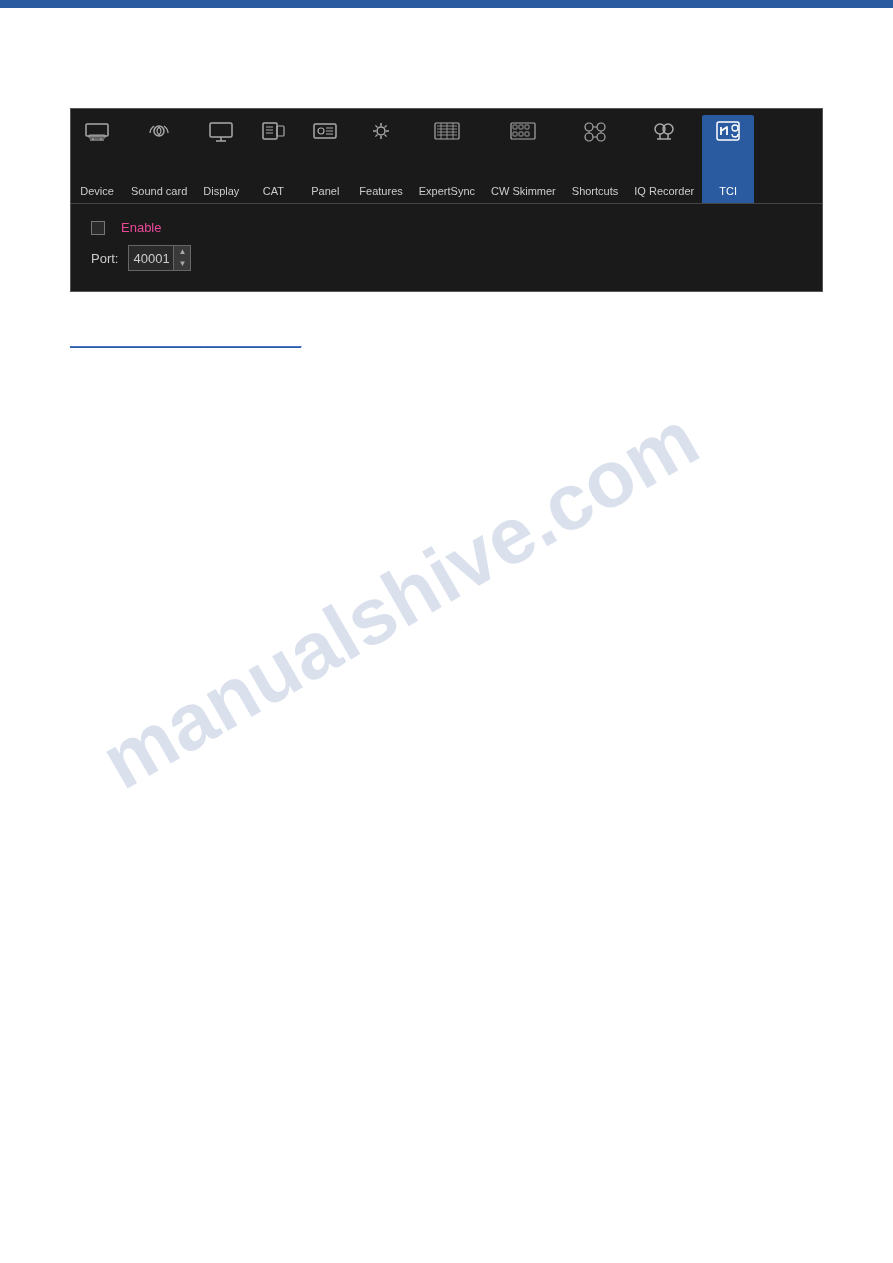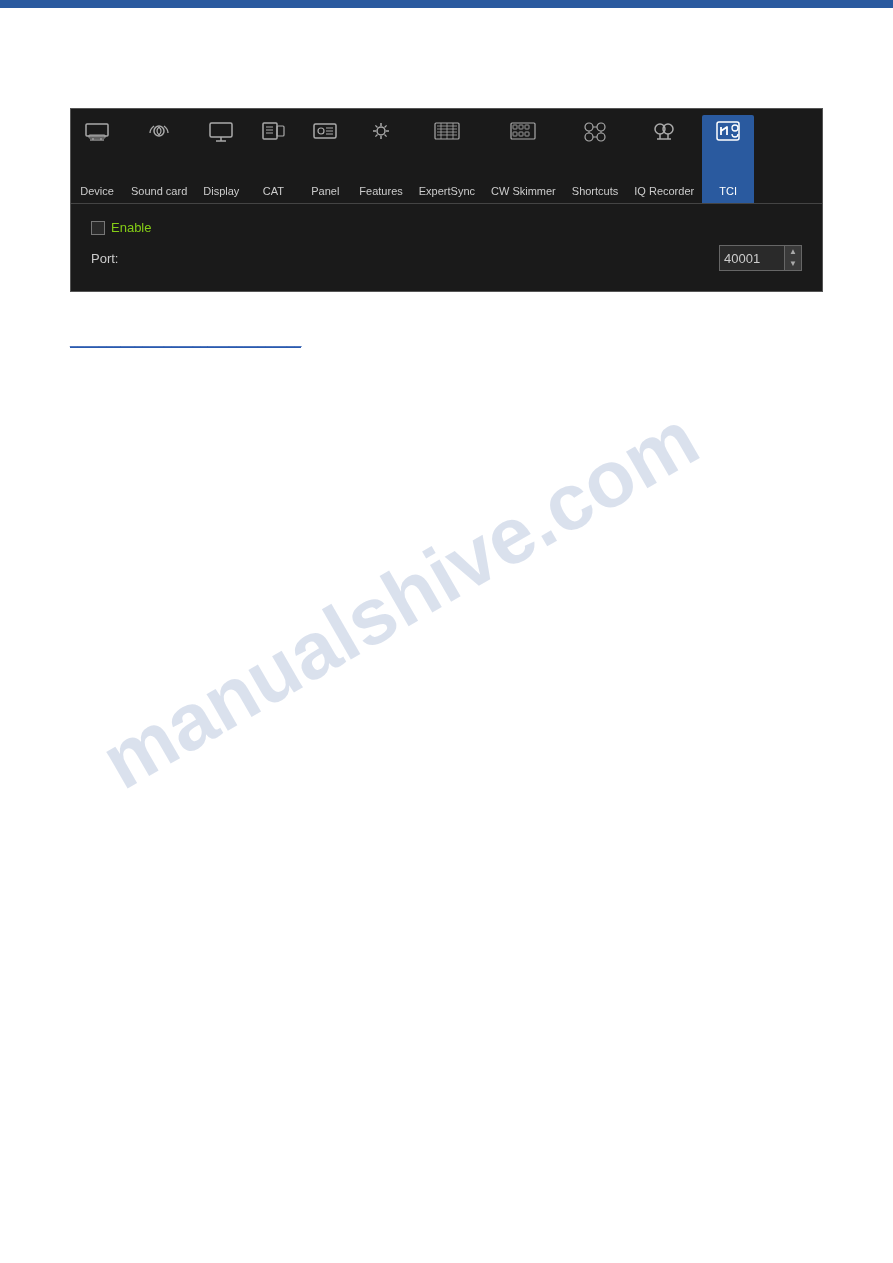--- a/index.html
+++ b/index.html
@@ -102,58 +102,57 @@
 
     .section-title {
       color: #cccccc;
       font-size: 13px;
       margin-bottom: 12px;
     }
 
     .enable-row {
       display: flex;
       align-items: center;
-      gap: 6px;
+      gap: 16px;
       margin-bottom: 10px;
-      color: #84cc16;
+      color: #ec4899;
       font-size: 13px;
     }
 
     .enable-checkbox {
       width: 14px;
       height: 14px;
       border: 1px solid #777;
       background: #2a2a2a;
       display: inline-block;
       flex-shrink: 0;
     }
 
     .port-row {
       display: flex;
       align-items: center;
-      gap: 16px;
+      gap: 10px;
       color: #cccccc;
       font-size: 13px;
-      justify-content: space-between;
     }
 
     .port-input-wrapper {
       display: flex;
       align-items: center;
       background: #2a2a2a;
       border: 1px solid #666;
     }
 
     .port-input {
       background: #2a2a2a;
       border: none;
       color: #cccccc;
       font-size: 13px;
       padding: 2px 4px;
-      width: 64px;
+      width: 44px;
       outline: none;
     }
 
     .port-spinner {
       display: flex;
       flex-direction: column;
       border-left: 1px solid #666;
     }
 
     .spinner-btn {

